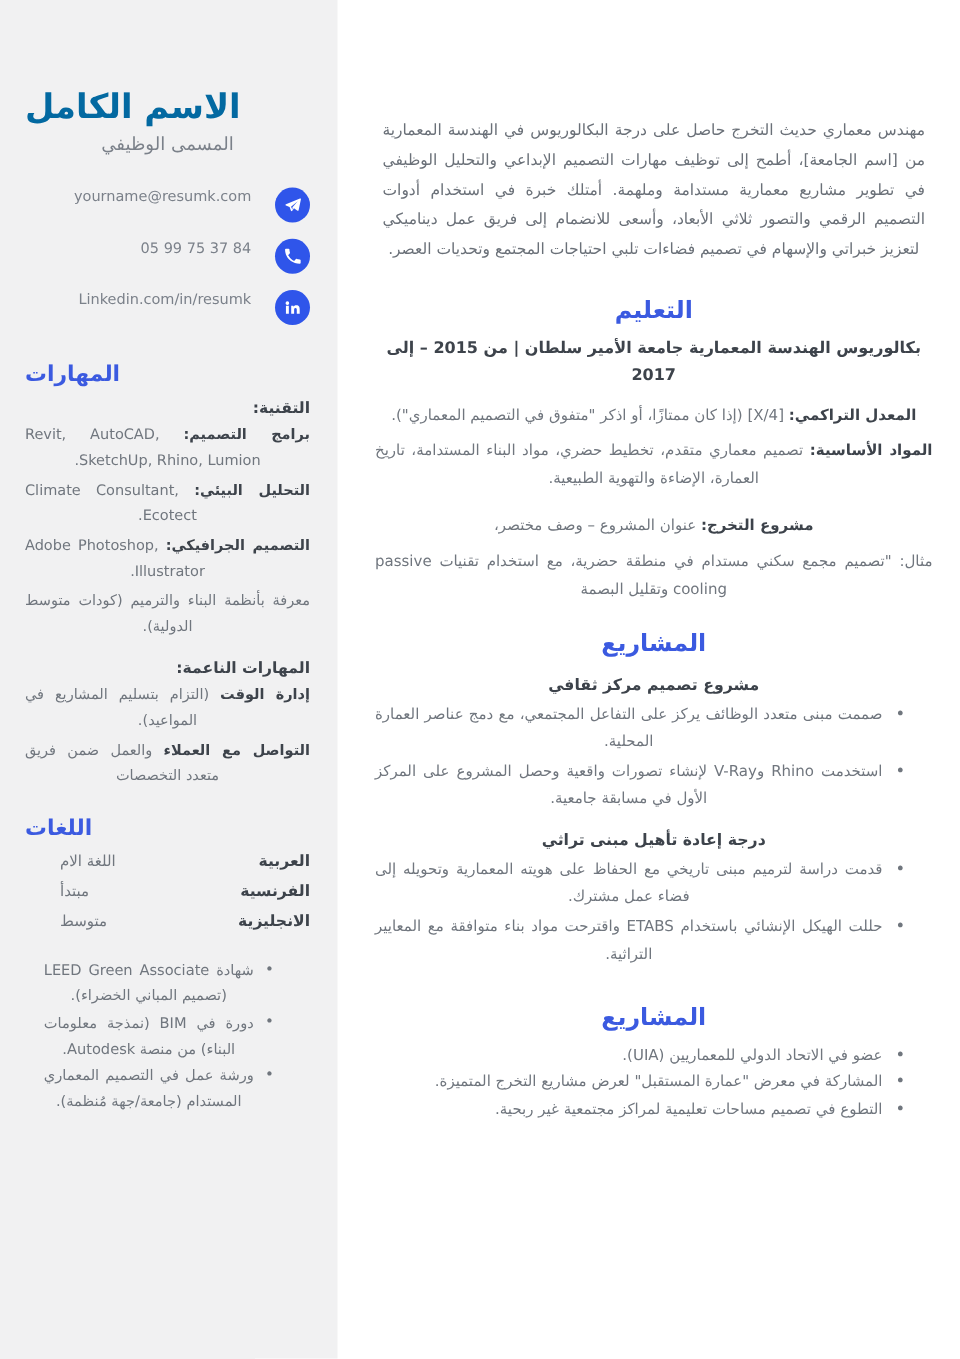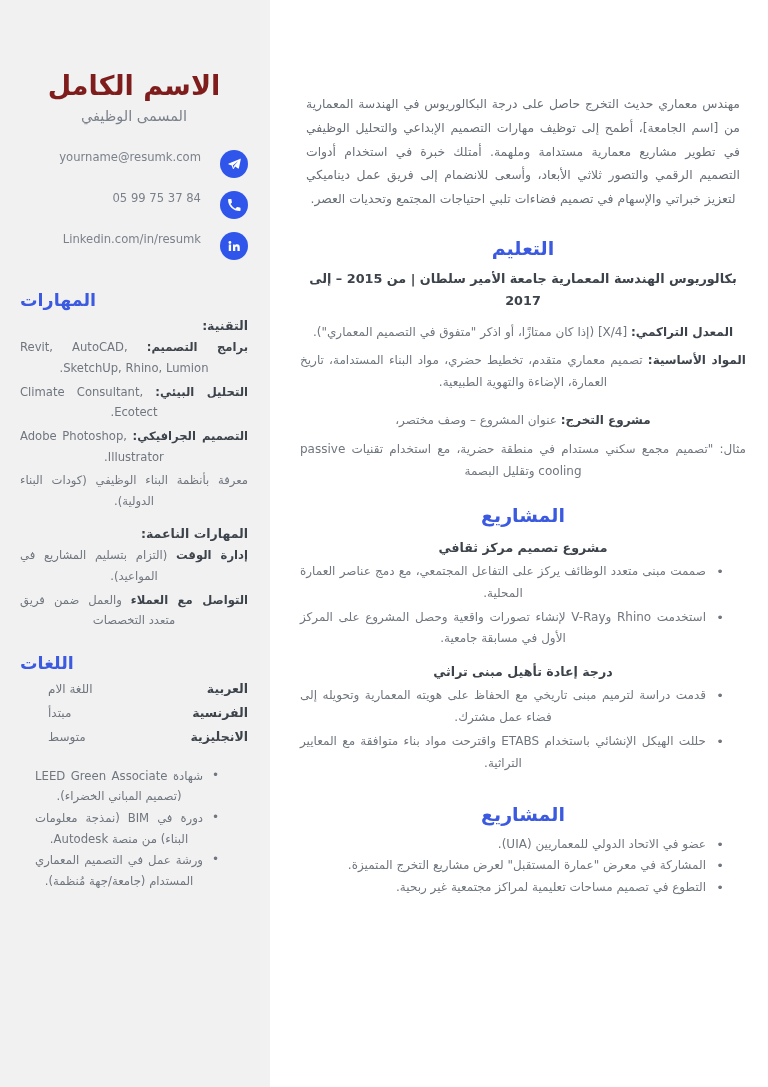--- a/index.html
+++ b/index.html
@@ -117,22 +117,22 @@
     width: 270px;
     background: #f1f1f2;
     padding: 70px 22px 0 20px;
     direction: rtl;
     text-align: right;
   }
 
   .name {
     font-size: 27px;
     font-weight: bold;
-    color: #7f1d1d;
-    text-align: center;
+    color: #0369a1;
+    text-align: left;
     margin: 0 0 6px 0;
     line-height: 1.2;
   }
   .job-title {
     font-size: 14.5px;
     color: #7b818a;
     text-align: center;
     margin: 0 0 26px 0;
   }
 
@@ -349,21 +349,21 @@
 
       <p class="side-line">
         <b>برامج التصميم:</b><span> Revit, AutoCAD, SketchUp, Rhino, Lumion.</span>
       </p>
       <p class="side-line">
         <b>التحليل البيئي:</b><span> Climate Consultant, Ecotect.</span>
       </p>
       <p class="side-line">
         <b>التصميم الجرافيكي:</b><span> Adobe Photoshop, Illustrator.</span>
       </p>
-      <p class="side-line">معرفة بأنظمة البناء الوظيفي (كودات البناء الدولية).</p>
+      <p class="side-line">معرفة بأنظمة البناء والترميم (كودات متوسط الدولية).</p>
 
       <div style="height:12px"></div>
 
       <div class="side-sub">المهارات الناعمة:</div>
       <p class="side-line">
         <b>إدارة الوقت</b><span> (التزام بتسليم المشاريع في المواعيد).</span>
       </p>
       <p class="side-line">
         <b>التواصل مع العملاء</b><span> والعمل ضمن فريق متعدد التخصصات</span>
       </p>

